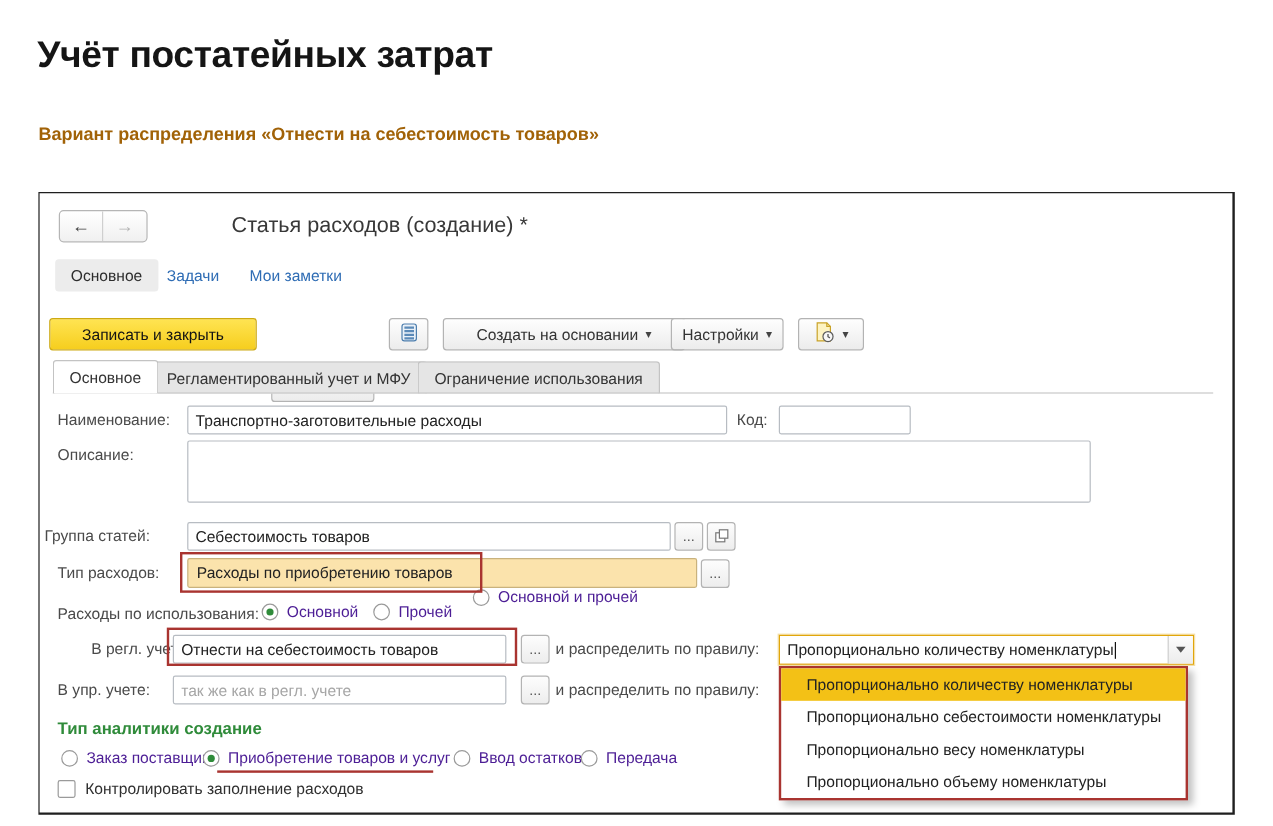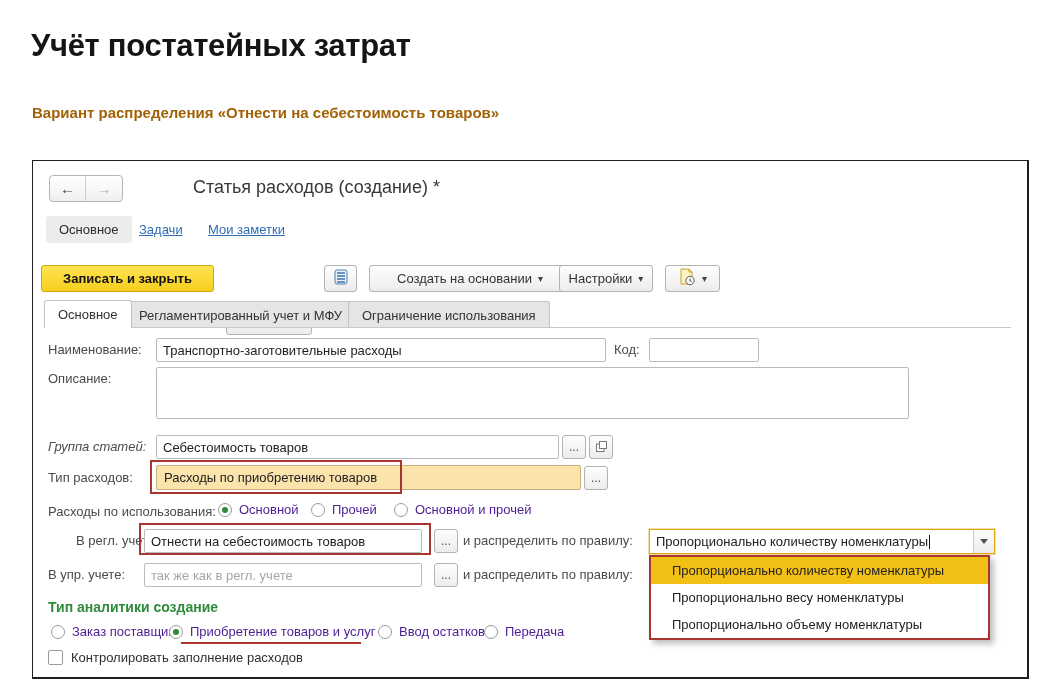--- a/index.html
+++ b/index.html
@@ -19,29 +19,29 @@
   .navgrp { left:16px; top:14px; width:74px; height:27px; border:1px solid #b5b5b5; border-radius:4px;
             background:linear-gradient(#ffffff,#f0f0f0); display:flex; overflow:hidden; }
   .navgrp .ncell { width:50%; display:flex; align-items:center; justify-content:center; font-size:15px; }
   .navgrp .ncell:first-child { border-right:1px solid #cfcfcf; color:#3c3c3c; }
   .navgrp .ncell:last-child { color:#b3b3b3; }
   #win-title { left:140px; top:16px; font-size:18px; color:#383838; white-space:nowrap;margin-left:20px; }
 
   
   .navtab-active { left:13px; top:55px; background:#ececec; border-radius:3px; padding:6px 13px;
                    font-size:13px; color:#2d2d2d; }
-  .navlink { top:61px; font-size:13px; color:#2e6cb4; text-decoration:underline; cursor:pointer; white-space:nowrap; }
+  .navlink { top:61px; font-size:13px; color:#2e6cb4; cursor:pointer; white-space:nowrap; }
   #link-tasks { left:106px; } #link-notes { left:175px; }
 
   
   .btn { top:104px; height:27px; border:1px solid #b3b3b3; border-radius:3px;
          background:linear-gradient(#fefefe,#ececec); font-size:13px; color:#333;
          display:flex; align-items:center; justify-content:center; padding:0 10px; white-space:nowrap; cursor:pointer; }
   #btn-save-close { left:8px; width:173px; background:linear-gradient(#ffe452,#f6ce1e);
-                    border-color:#cda911; font-weight:700; color:#131313; }
+                    border-color:#cda911; font-weight:400; color:#131313; }
   #btn-save { left:193px; width:86px;margin-top:43px; }
   #btn-list { left:291px; width:33px; }
   #btn-create { left:336px; width:202px; }
   #btn-settings { left:526px; width:94px; }
   #btn-history { left:632px; width:55px; }
   .dd-arrow { font-size:10px; color:#444; margin-left:6px; }
 
   
   .ftab { top:140px; height:27px; border:1px solid #c3c3c3; border-bottom:none; border-radius:3px 3px 0 0;
           background:#e5e5e5; display:flex; align-items:center; padding:0 13px; font-size:13px; color:#333; white-space:nowrap; }
@@ -58,30 +58,30 @@
            background:linear-gradient(#fdfdfd,#ededed); font-size:12px; color:#555;
            display:flex; align-items:center; justify-content:center; line-height:1; cursor:pointer; }
   .peach { background:#fbe3ac; border:1px solid #c9b27d; border-radius:2px; height:25px;
            display:flex; align-items:center; padding:0 7px; font-size:13px; color:#222; }
 
   #lbl-name { left:15px; top:181px; } #inp-name { left:123px; top:177px; width:450px; }
   #lbl-code { left:581px; top:181px; } #inp-code { left:616px; top:177px; width:110px; }
   #lbl-descr { left:15px; top:210px; }
   #inp-descr { left:123px; top:206px; width:753px; height:52px; resize:none; font-family:inherit; font-size:13px;
                border:1px solid #b7bcc2; border-radius:2px; padding:4px 6px; }
-  #lbl-group { left:15px; top:278px;font-style:italic; } #inp-group { left:123px; top:274px; width:403px; }
+  #lbl-group { left:4px; top:278px; } #inp-group { left:123px; top:274px; width:403px; }
   #btn-group-more { left:529px; top:274px; } #btn-group-open { left:556px; top:274px; }
   #lbl-etype { left:15px; top:309px; } #fld-etype { left:123px; top:304px; width:425px; }
   #btn-etype-more { left:551px; top:305px; }
 
   .rgroup { display:flex; align-items:center; gap:7px; font-size:13px; color:#4c1d95; white-space:nowrap; cursor:default; }
   .radio { width:14px; height:14px; border:1px solid #9a9a9a; border-radius:50%; background:#fff; position:relative; flex:0 0 auto; }
   .radio.sel::after { content:""; position:absolute; left:3px; top:3px; width:6px; height:6px; border-radius:50%; background:#2f8b3a; }
   #lbl-activity { left:15px; top:343px; }
-  #rg-act-1 { left:185px; top:341px; } #rg-act-2 { left:278px; top:341px; } #rg-act-3 { left:361px; top:341px; }
+  #rg-act-1 { left:185px; top:341px; } #rg-act-2 { left:278px; top:341px; } #rg-act-3 { left:361px; top:329px; }
 
   #lbl-reg { left:15px; top:372px;margin-left:28px; } #inp-reg { left:111px; top:368px; width:278px; }
   #btn-reg-more { left:401px; top:368px; }
   #lbl-rule1 { left:430px; top:372px; }
   #lbl-mgmt { left:15px; top:406px; } #inp-mgmt { left:111px; top:402px; width:278px; }
   #btn-mgmt-more { left:401px; top:402px; }
   #lbl-rule2 { left:430px; top:406px; }
 
   
   #combo-rule { left:616px; top:368px; width:346px; height:25px; background:#fff;
@@ -243,20 +243,21 @@
     </div>
   <div class="abs" id="an-underline"></div>
 
   <div class="abs cbgroup">
     <span class="checkbox"></span>
     <span>Контролировать заполнение расходов</span>
   </div>
 
   <div class="abs" id="popup">
     <div class="pitem hl">Пропорционально количеству номенклатуры</div>
+    <div class="pitem">Пропорционально себестоимости номенклатуры</div>
     <div class="pitem">Пропорционально весу номенклатуры</div>
     <div class="pitem">Пропорционально объему номенклатуры</div>
   </div>
 
   <div class="abs redbox" id="red-etype"></div>
   <div class="abs redbox" id="red-reg"></div>
 
 </div>
 
 </body></html>

